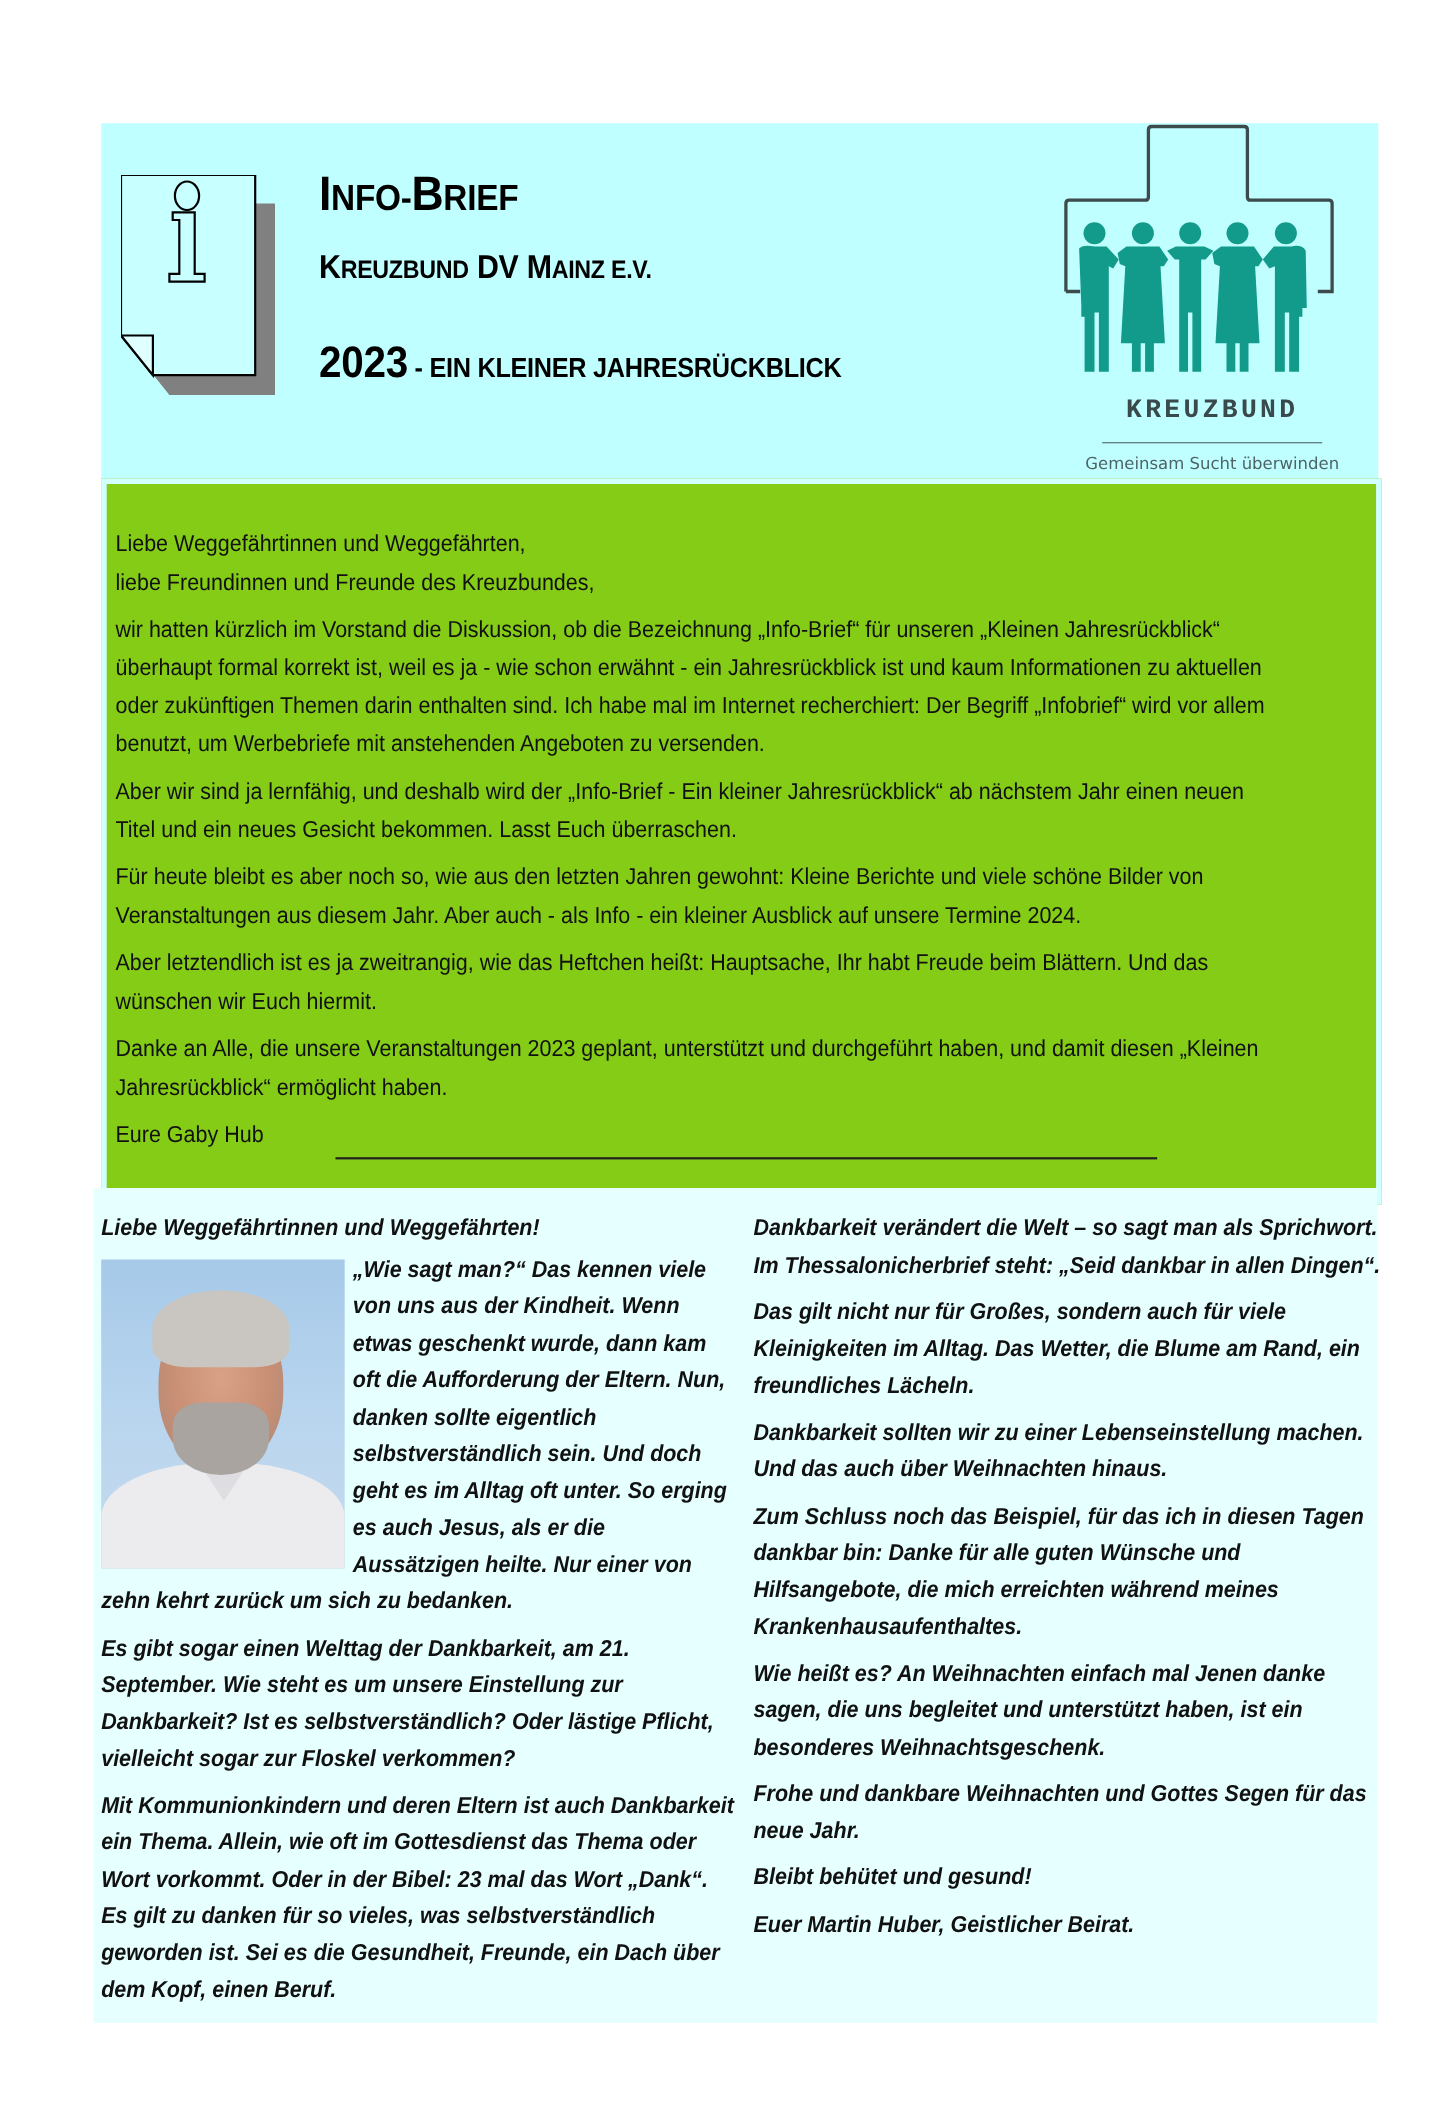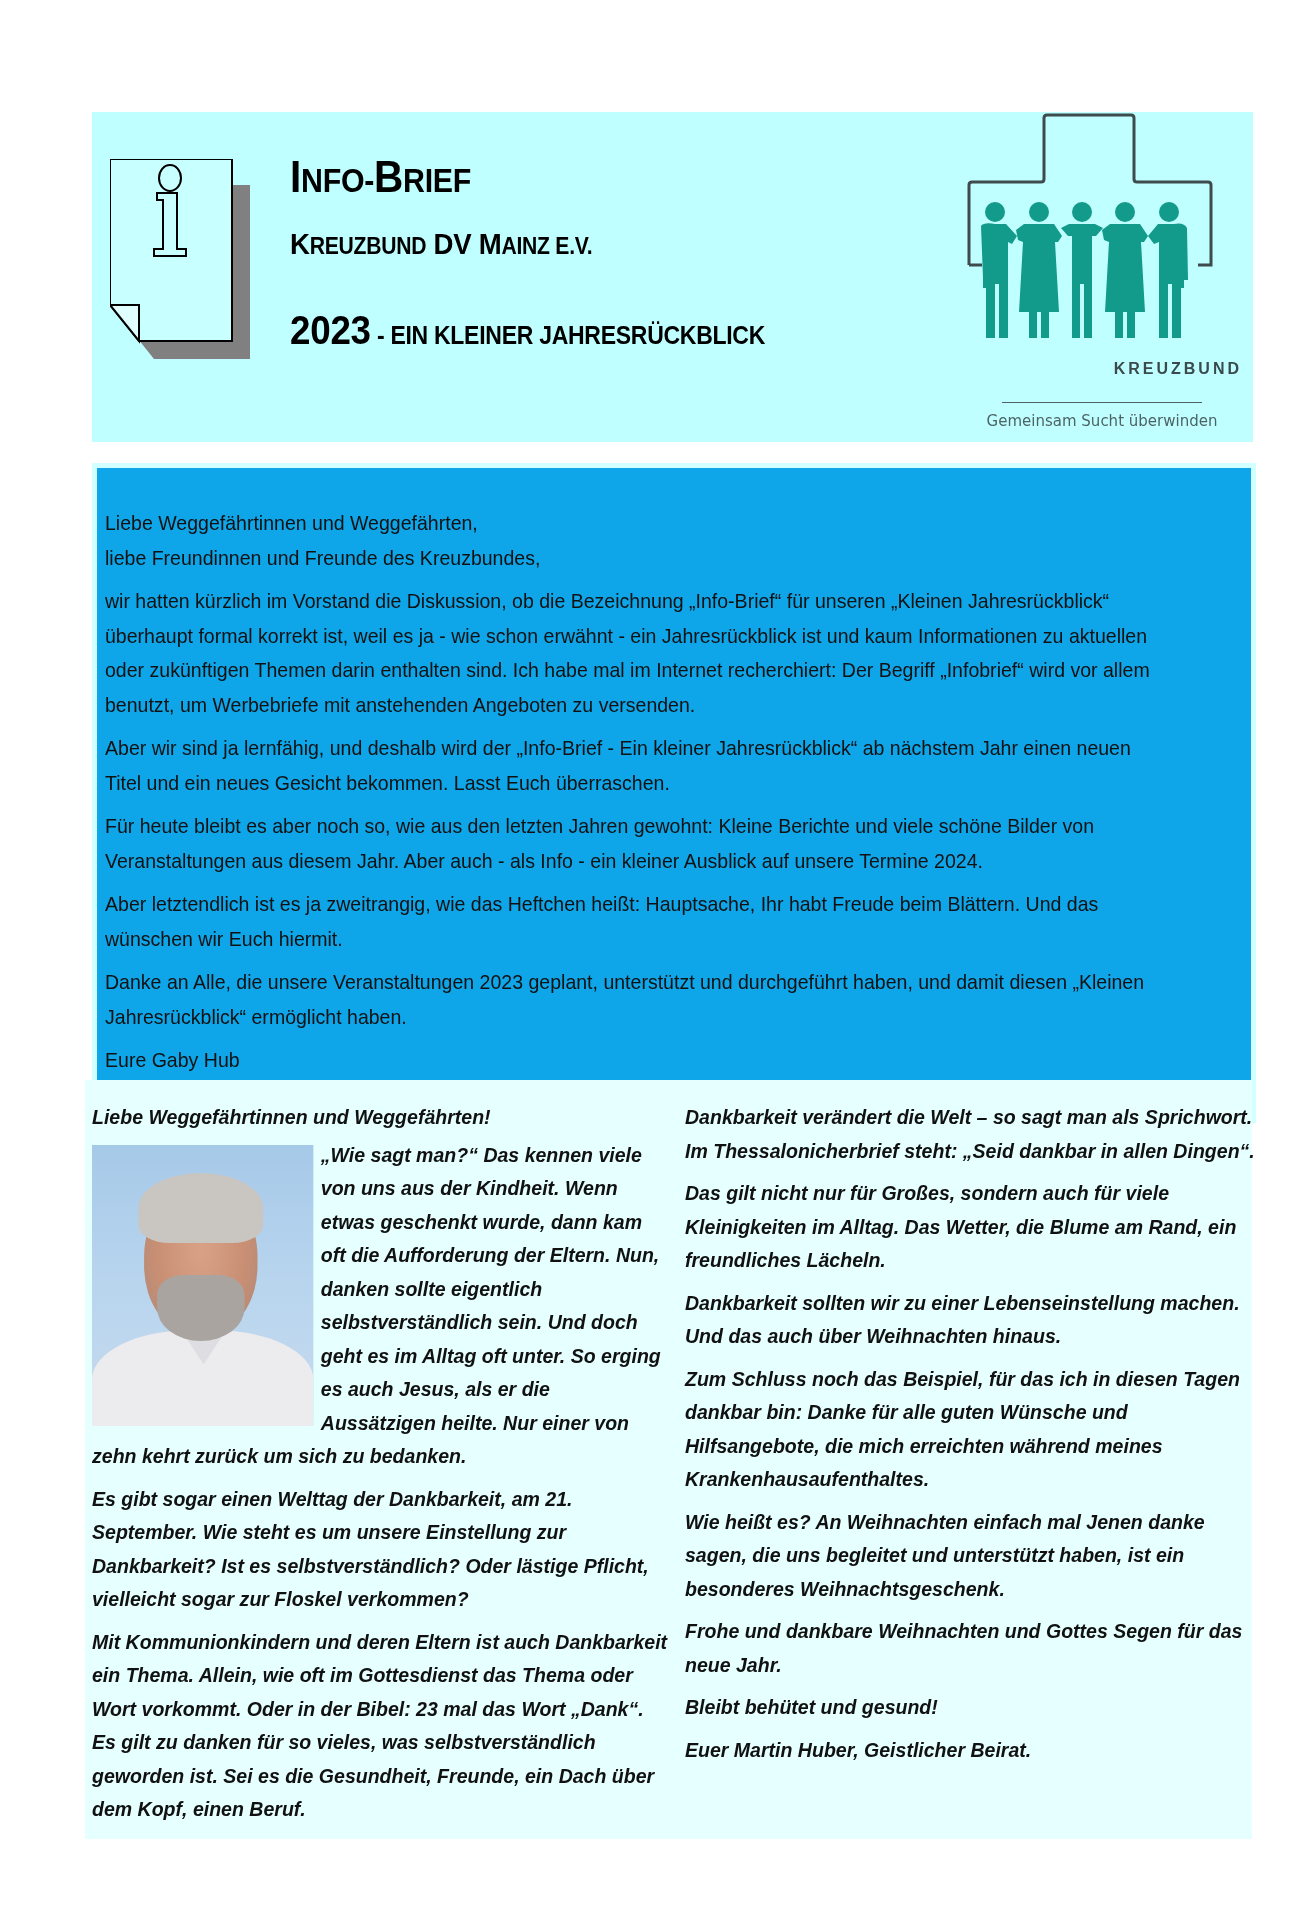--- a/index.html
+++ b/index.html
@@ -9,25 +9,25 @@
   #header{left:92px;top:97px;width:1161px;height:330px;background:#c0ffff;margin-top:15px;}
   #doc-icon{left:18px;top:47px;width:140px;height:200px;}
   .title{position:absolute;left:198px;font-family:"Liberation Sans",sans-serif;font-weight:bold;color:#000;letter-spacing:-0.3px;transform:scaleX(0.92);transform-origin:left center;white-space:nowrap;}
   #title-main{top:40px;font-size:44px;}
   #title-main .sc{font-size:33px;}
   #title-org{top:115px;font-size:30px;}
   #title-org .sc{font-size:23px;}
   #title-year{top:196px;font-size:40px;}
   #title-year .sub{font-size:25px;}
   #logo{left:870px;top:0px;width:280px;height:330px;}
-  #logo-word{position:absolute;left:0;width:280px;top:248px;text-align:right;font-family:Liberation Sans, sans-serif;font-weight:bold;font-size:16px;letter-spacing:3px;color:#3a4a4c;}
+  #logo-word{position:absolute;left:0;width:280px;top:248px;text-align:center;font-family:Liberation Mono, monospace;font-weight:bold;font-size:24px;letter-spacing:3px;color:#3a4a4c;}
   #logo-rule{position:absolute;left:40px;width:200px;top:290px;height:1px;background:#4d6466;}
   #logo-tag{position:absolute;left:0;width:280px;top:300px;text-align:center;font-family:"DejaVu Sans",sans-serif;font-size:15px;color:#4d6466;}
   
-  #intro{left:92px;top:435px;width:1154px;height:650px;background:#0ea5e9;border:5px solid #d2ffff;box-sizing:content-box;margin-top:28px;}
+  #intro{left:92px;top:435px;width:1154px;height:650px;background:#84cc16;border:5px solid #d2ffff;box-sizing:content-box;}
   #intro-inner{position:absolute;left:8px;top:38px;width:1140px;font-size:21px;line-height:34.5px;transform:scaleX(0.93);transform-origin:left top;}
   #intro-inner p{margin:0 0 9px 0;}
   #intro-sep{position:absolute;left:208px;top:612px;width:747px;height:1.5px;background:#222;}
   
   #bottom{left:85px;top:1080px;width:1167px;height:759px;background:#e6ffff;font-weight:bold;}
   .col{position:absolute;font-style:italic;font-size:21px;line-height:33.5px;transform:scaleX(0.93);transform-origin:left top;}
   .col p{margin:0 0 9px 0;}
   #col-left{left:7px;top:20px;width:620px;}
   #col-right{left:600px;top:20px;width:620px;}
   #photo{float:left;width:238px;height:281px;margin:7px 8px 2px 0;background:linear-gradient(180deg,#a6c9e8 0%,#b7d4ee 45%,#c6dbee 100%);position:relative;overflow:hidden;}

